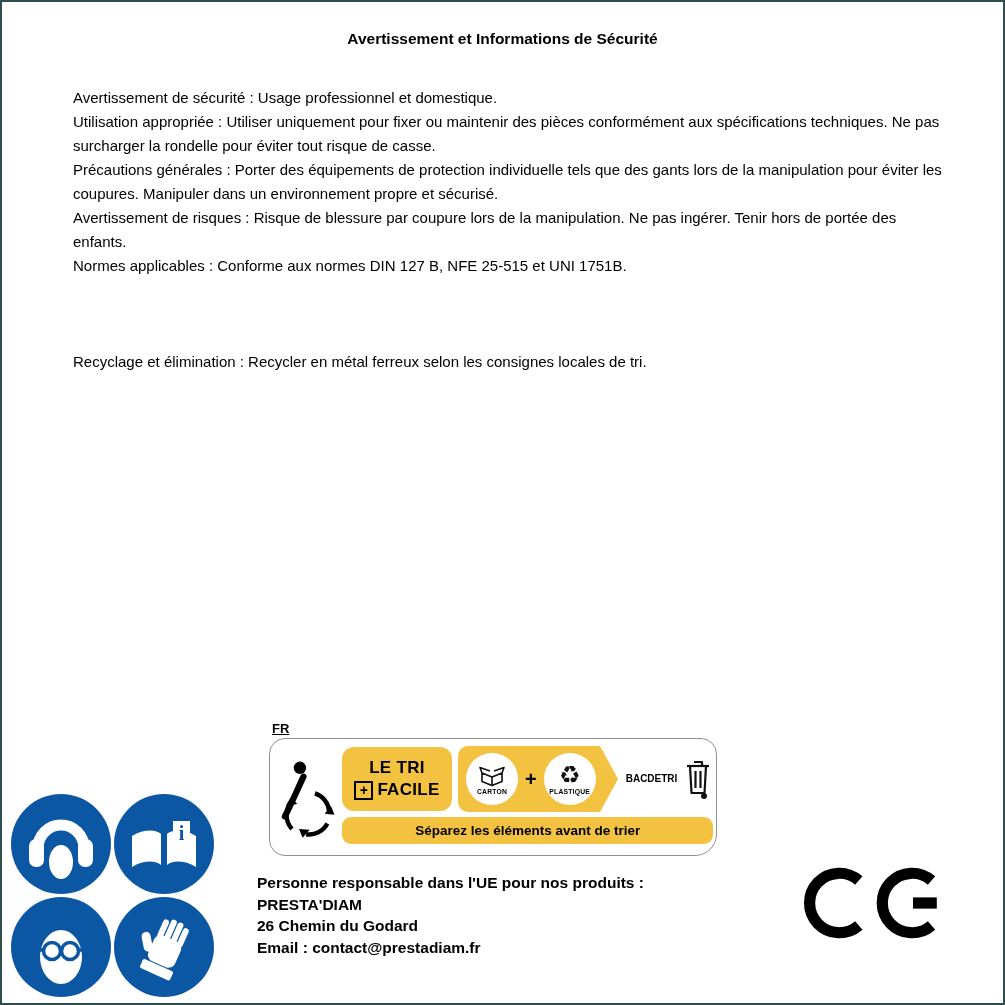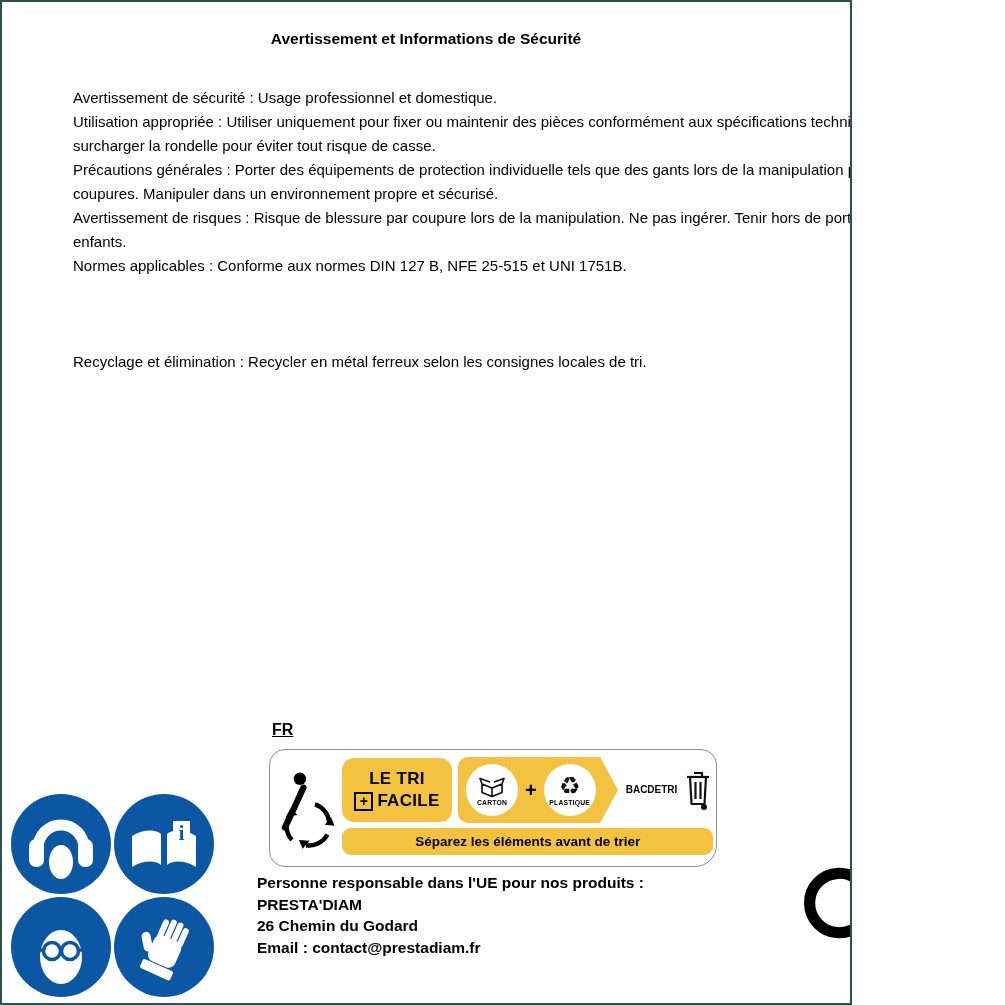--- a/index.html
+++ b/index.html
@@ -1,18 +1,18 @@
 <!DOCTYPE html>
 <html><head>
 <meta charset="utf-8">
 <style>
   html,body{margin:0;padding:0;background:#fff;}
   .page{
     position:relative;
-    width:852px;height:1005px;
+    width:1005px;height:1005px;
     box-sizing:border-box;
     background:#fff;
     border:2px solid #2f4f4f;
     font-family:"Liberation Sans",sans-serif;
     color:#000;
     overflow:hidden;
   }
   .title{
     position:absolute;top:28px;left:0;width:100%;
     text-align:center;font-weight:bold;font-size:15.5px;
@@ -30,25 +30,25 @@
     display:grid;grid-template-columns:100px 100px;grid-auto-rows:100px;gap:3px;
   }
   .blue-circle{
     width:100px;height:100px;border-radius:50%;
     background:#0b57a4;display:flex;align-items:center;justify-content:center;
     overflow:hidden;
   }
   .blue-circle svg{width:100px;height:100px;display:block;}
 
   
-  .fr-tag{position:absolute;left:270px;top:719px;font-weight:bold;font-size:16px;text-decoration:underline;}
+  .fr-tag{position:absolute;left:270px;top:719px;font-weight:bold;font-size:13px;text-decoration:underline;}
   .tri-box{
     position:absolute;left:267px;top:736px;width:448px;height:118px;
     box-sizing:border-box;border:1.5px solid #8e9196;border-radius:16px 16px 22px 16px;
-    background:#fff;display:flex;align-items:stretch;padding:6px 8px 6px 6px;gap:4px;margin-top:11px;
+    background:#fff;display:flex;align-items:stretch;padding:6px 8px 6px 6px;gap:4px;
   }
   .triman{width:64px;display:flex;align-items:center;justify-content:center;}
   .tri-right{flex:1;display:flex;flex-direction:column;gap:4px;}
   .tri-row1{display:flex;align-items:center;gap:6px;height:68px;}
   .pill{
     background:var(--triYellow);border-radius:12px;height:64px;width:110px;
     display:flex;flex-direction:column;align-items:center;justify-content:center;gap:2px;
     font-weight:800;font-size:17px;letter-spacing:.3px;
   }
   .pill .l2{display:flex;align-items:center;gap:4px;}

